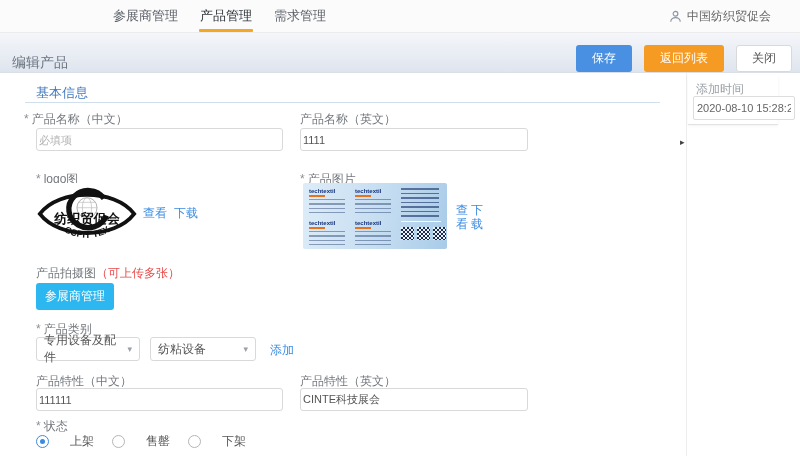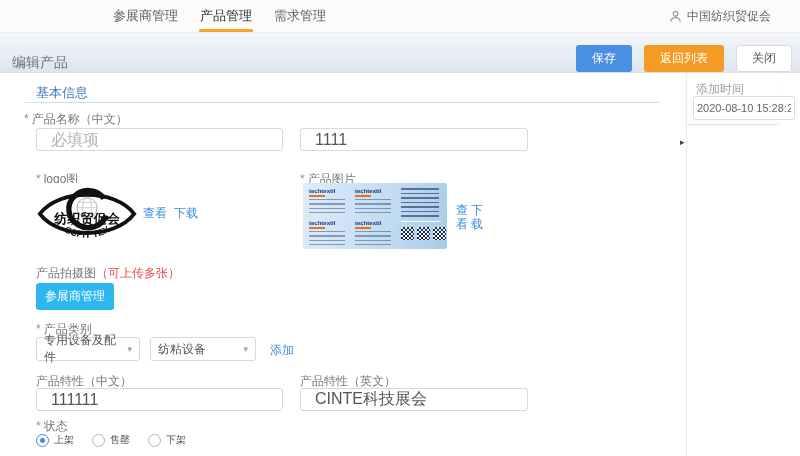--- a/index.html
+++ b/index.html
@@ -23,21 +23,21 @@
 .btn-orange{background:#f59a23;color:#fff}
 .btn-plain{background:#fff;color:#555;border-color:#d9d9d9}
 
 
 .main{position:absolute;top:73px;left:0;width:682px;height:383px;background:#fff}
 .section-title{position:absolute;left:36px;top:11px;font-size:13px;color:#4178be}
 .section-line{position:absolute;left:25px;top:29px;width:635px;height:1px;background:#cfdfee}
 
 .flabel{position:absolute;font-size:12px;color:#73787e;white-space:nowrap}
 .req{margin-right:3px;color:#8b9097}
-.tinput{position:absolute;height:23px;border:1px solid #d9d9d9;border-radius:3px;font-size:16px;color:#555;padding:0 14px;background:#fff;outline:none;font-family:"Liberation Sans","DejaVu Sans",sans-serif}
+.tinput{position:absolute;height:23px;border:1px solid #d9d9d9;border-radius:3px;font-size:11px;color:#555;padding:0 2px;background:#fff;outline:none;font-family:"Liberation Sans","DejaVu Sans",sans-serif}
 .tinput::placeholder{color:#b3b3b3}
 .link{font-size:12px;color:#3a8be0;cursor:pointer;text-decoration:none}
 .vlink{position:absolute;width:14px;line-height:14px;font-size:12px;color:#3a8be0;word-break:break-all;text-align:center;cursor:pointer}
 
 
 .logocard{position:absolute;left:36px;top:110px;width:102px;height:68px;background:#fff}
 
 .pcard{position:absolute;left:303px;top:110px;width:144px;height:66px;background:linear-gradient(100deg,#ddecf8 0%,#c5ddf1 55%,#a9cbe8 100%);border-radius:2px;overflow:hidden}
 .pblock{position:absolute;width:42px}
 .pbrand{display:block;font-size:6px;font-weight:bold;color:#16357f;line-height:6px;letter-spacing:0;white-space:nowrap}
@@ -52,21 +52,21 @@
 
 .hint-red{color:#e94b4b}
 .btn-cyan{position:absolute;left:36px;top:210px;height:27px;padding:0 9px;background:#2cb7f0;color:#fff;font-size:12px;border:none;border-radius:3px;cursor:pointer}
 
 
 .fselect{position:absolute;height:24px;border:1px solid #d9d9d9;border-radius:3px;background:#fff;display:flex;align-items:center;justify-content:space-between;font-size:12px;color:#555;padding:0 7px;cursor:pointer}
 .chev{font-size:9px;color:#9aa0a6;margin-left:6px}
 
 
 .radios{position:absolute;left:36px;top:360px;display:flex;align-items:center}
-.radio{display:flex;align-items:center;gap:5px;font-size:10px;color:#555;margin-right:18px;cursor:pointer}
+.radio{display:flex;align-items:center;gap:21px;font-size:12px;color:#555;margin-right:18px;cursor:pointer}
 .rc{width:13px;height:13px;border-radius:50%;border:1px solid #b5b5b5;background:#fff;position:relative;flex:0 0 auto}
 .rc.checked{border-color:#3a8be0}
 .rc.checked::after{content:"";position:absolute;left:3px;top:3px;width:5px;height:5px;border-radius:50%;background:#3a8be0}
 
 
 .rightcol{position:absolute;top:73px;left:686px;width:114px;bottom:0;background:#fff;border-left:1px solid #ededed}
 .sidecard{position:absolute;left:1px;top:2px;width:90px;height:50px;background:#fff;border-bottom:1px solid #e2e2e2;box-shadow:0 1px 3px rgba(0,0,0,.05)}
 .side-label{position:absolute;left:8px;top:6px;font-size:12px;color:#9aa0a6}
 .side-input{position:absolute;left:5px;top:21px;width:102px;height:24px;border:1px solid #ddd;border-radius:2px;font-size:11px;color:#666;padding:0 3px;background:#fff;outline:none;font-family:"Liberation Sans","DejaVu Sans",sans-serif}
 .collapse-arrow{position:absolute;left:680px;top:138px;font-size:9px;color:#3c4043;cursor:pointer;line-height:9px}
@@ -99,20 +99,21 @@
       <button class="btn btn-plain">关闭</button>
     </div>
   </div>
 
   <div class="main">
     <div class="section-title">基本信息</div>
     <div class="section-line"></div>
 
     <div class="flabel" style="left:24px;top:38px"><span class="req">*</span><span>产品名称（中文）</span></div>
     <input class="tinput" style="left: 36px; top: 55px; width: 247px;" placeholder="必填项">
+    <div class="flabel" style="left:300px;top:38px"><span>产品名称（英文）</span></div>
     <input class="tinput" style="left: 300px; top: 55px; width: 228px;" value="1111">
 
     <div class="flabel" style="left:36px;top:98px"><span class="req">*</span><span>logo图</span></div>
     <div class="logocard">
       <svg width="102" height="68" viewBox="0 0 132 88">
         <path d="M5,40 C30,7 102,7 127,40 C102,73 30,73 5,40 Z" fill="none" stroke="#111" stroke-width="5"></path>
         <path d="M88,20 A25,24 0 1 0 91,42" fill="none" stroke="#111" stroke-width="7"></path>
         <circle cx="66" cy="32" r="13" fill="#fff" stroke="#9a9a9a" stroke-width="1"></circle>
         <ellipse cx="66" cy="32" rx="6" ry="13" fill="none" stroke="#b5b5b5" stroke-width="0.8"></ellipse>
         <line x1="53" y1="32" x2="79" y2="32" stroke="#b5b5b5" stroke-width="0.8"></line>

